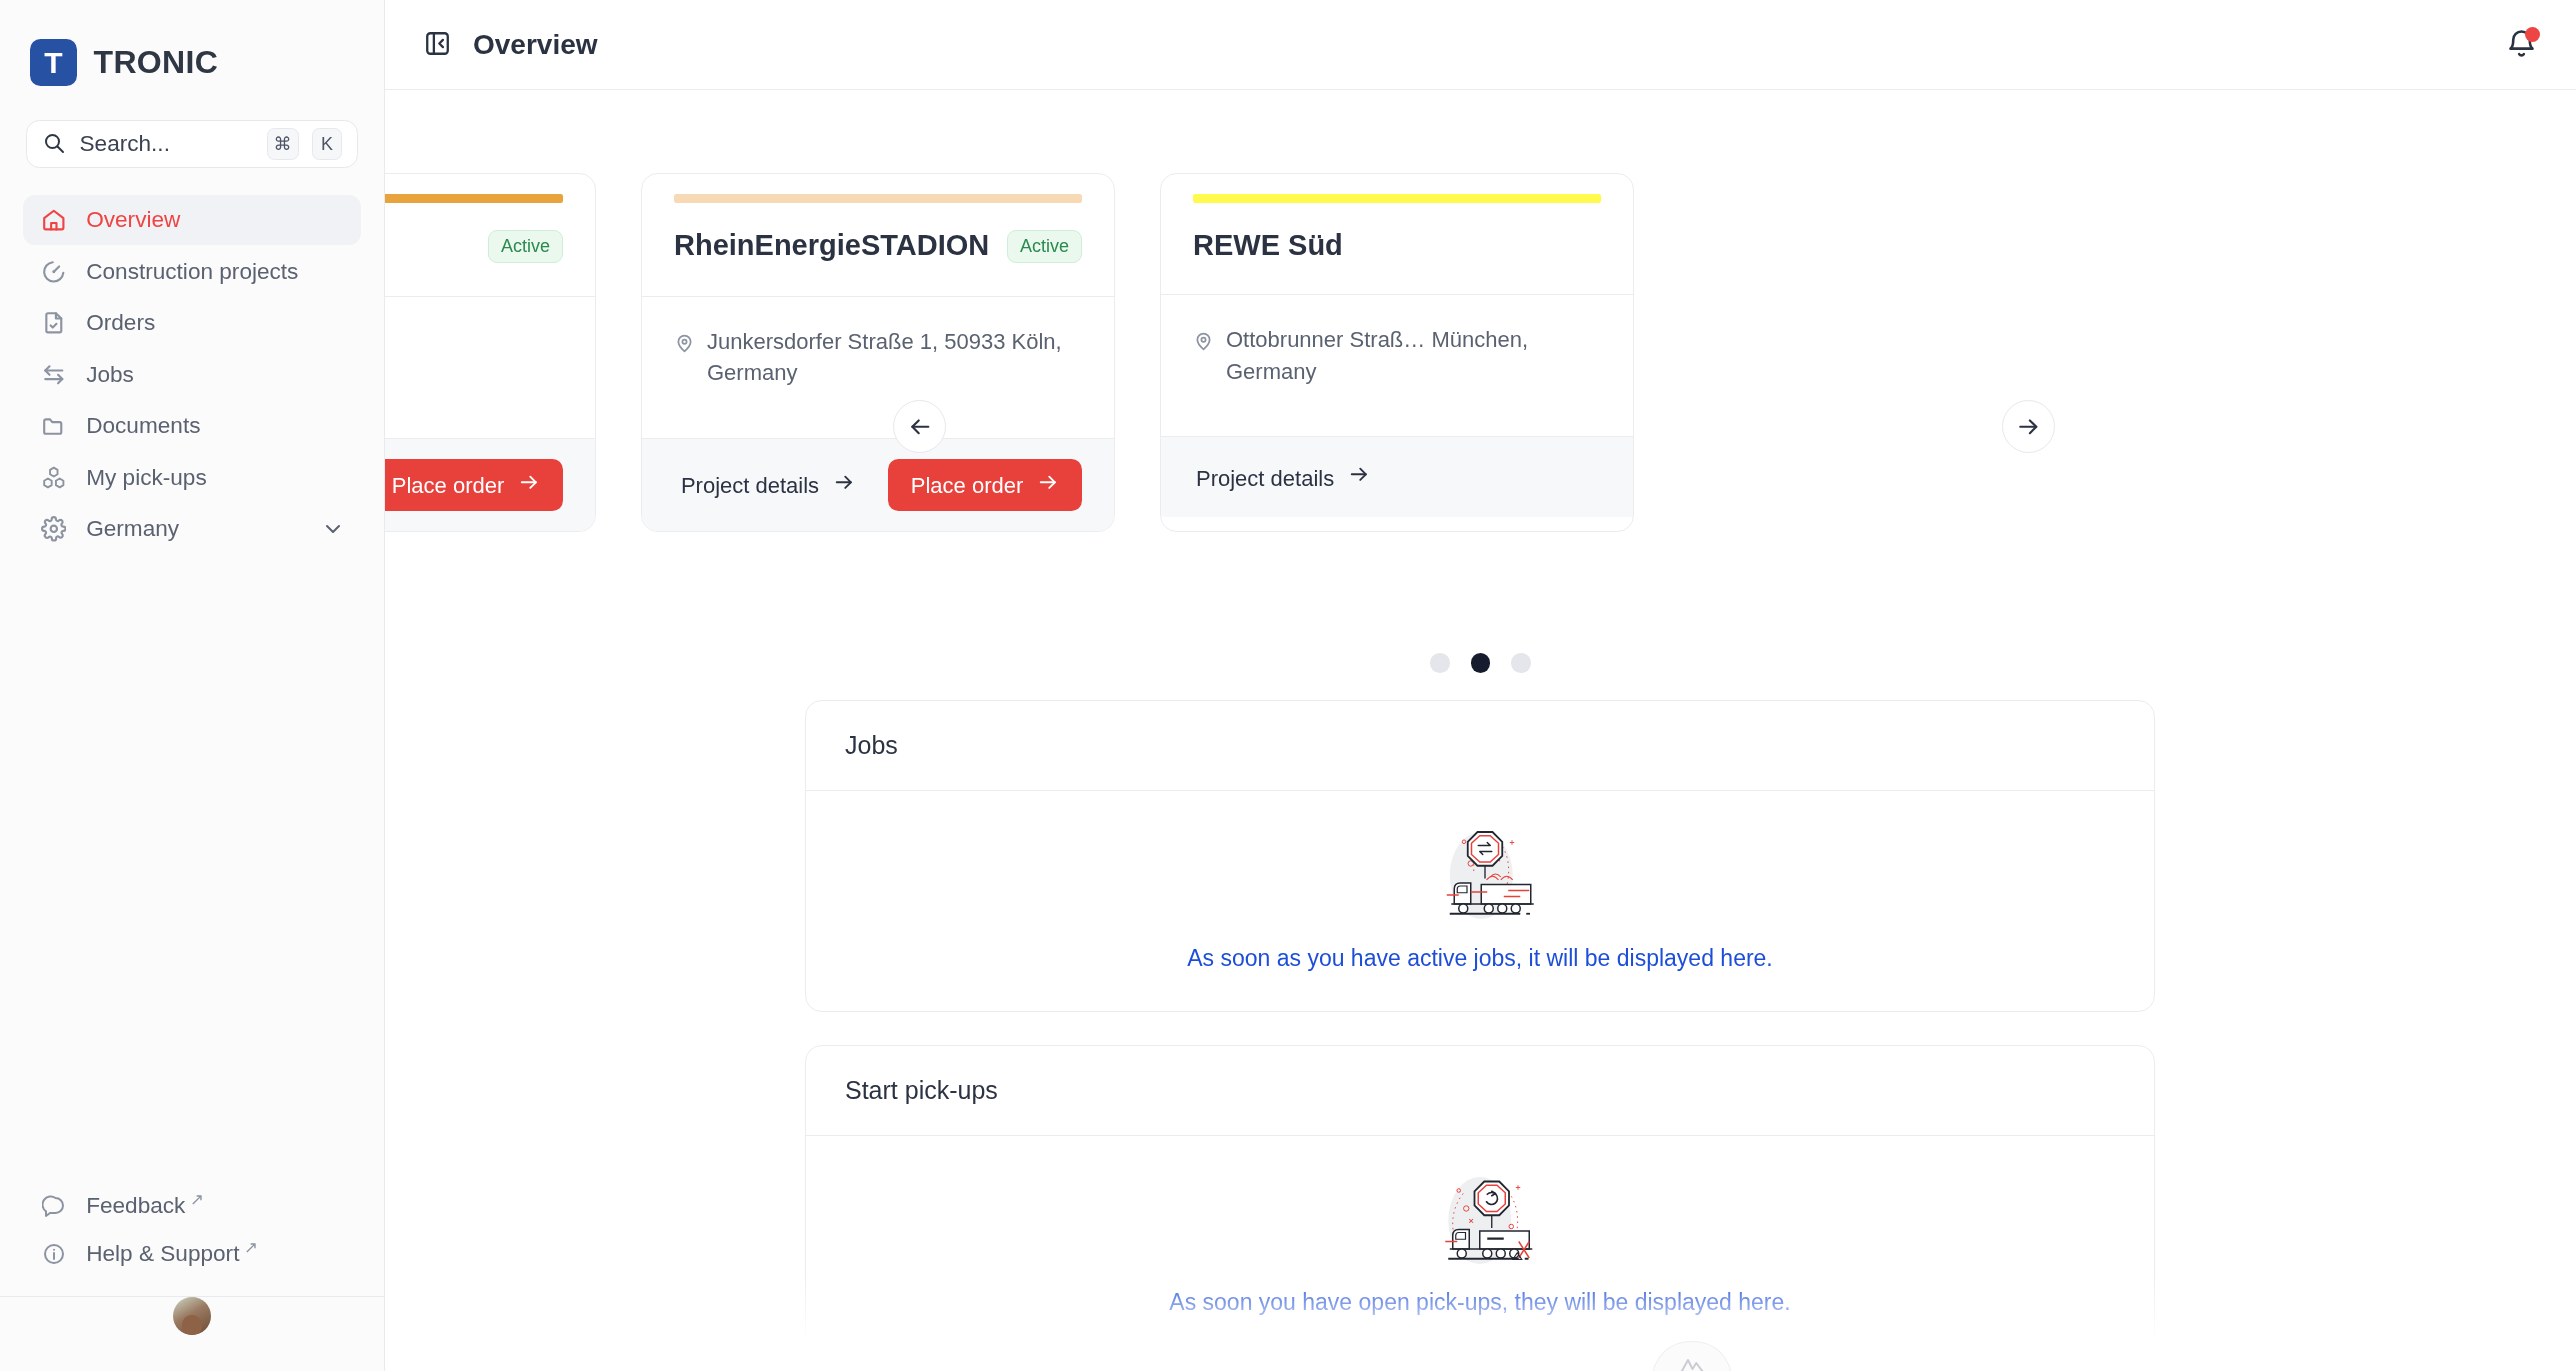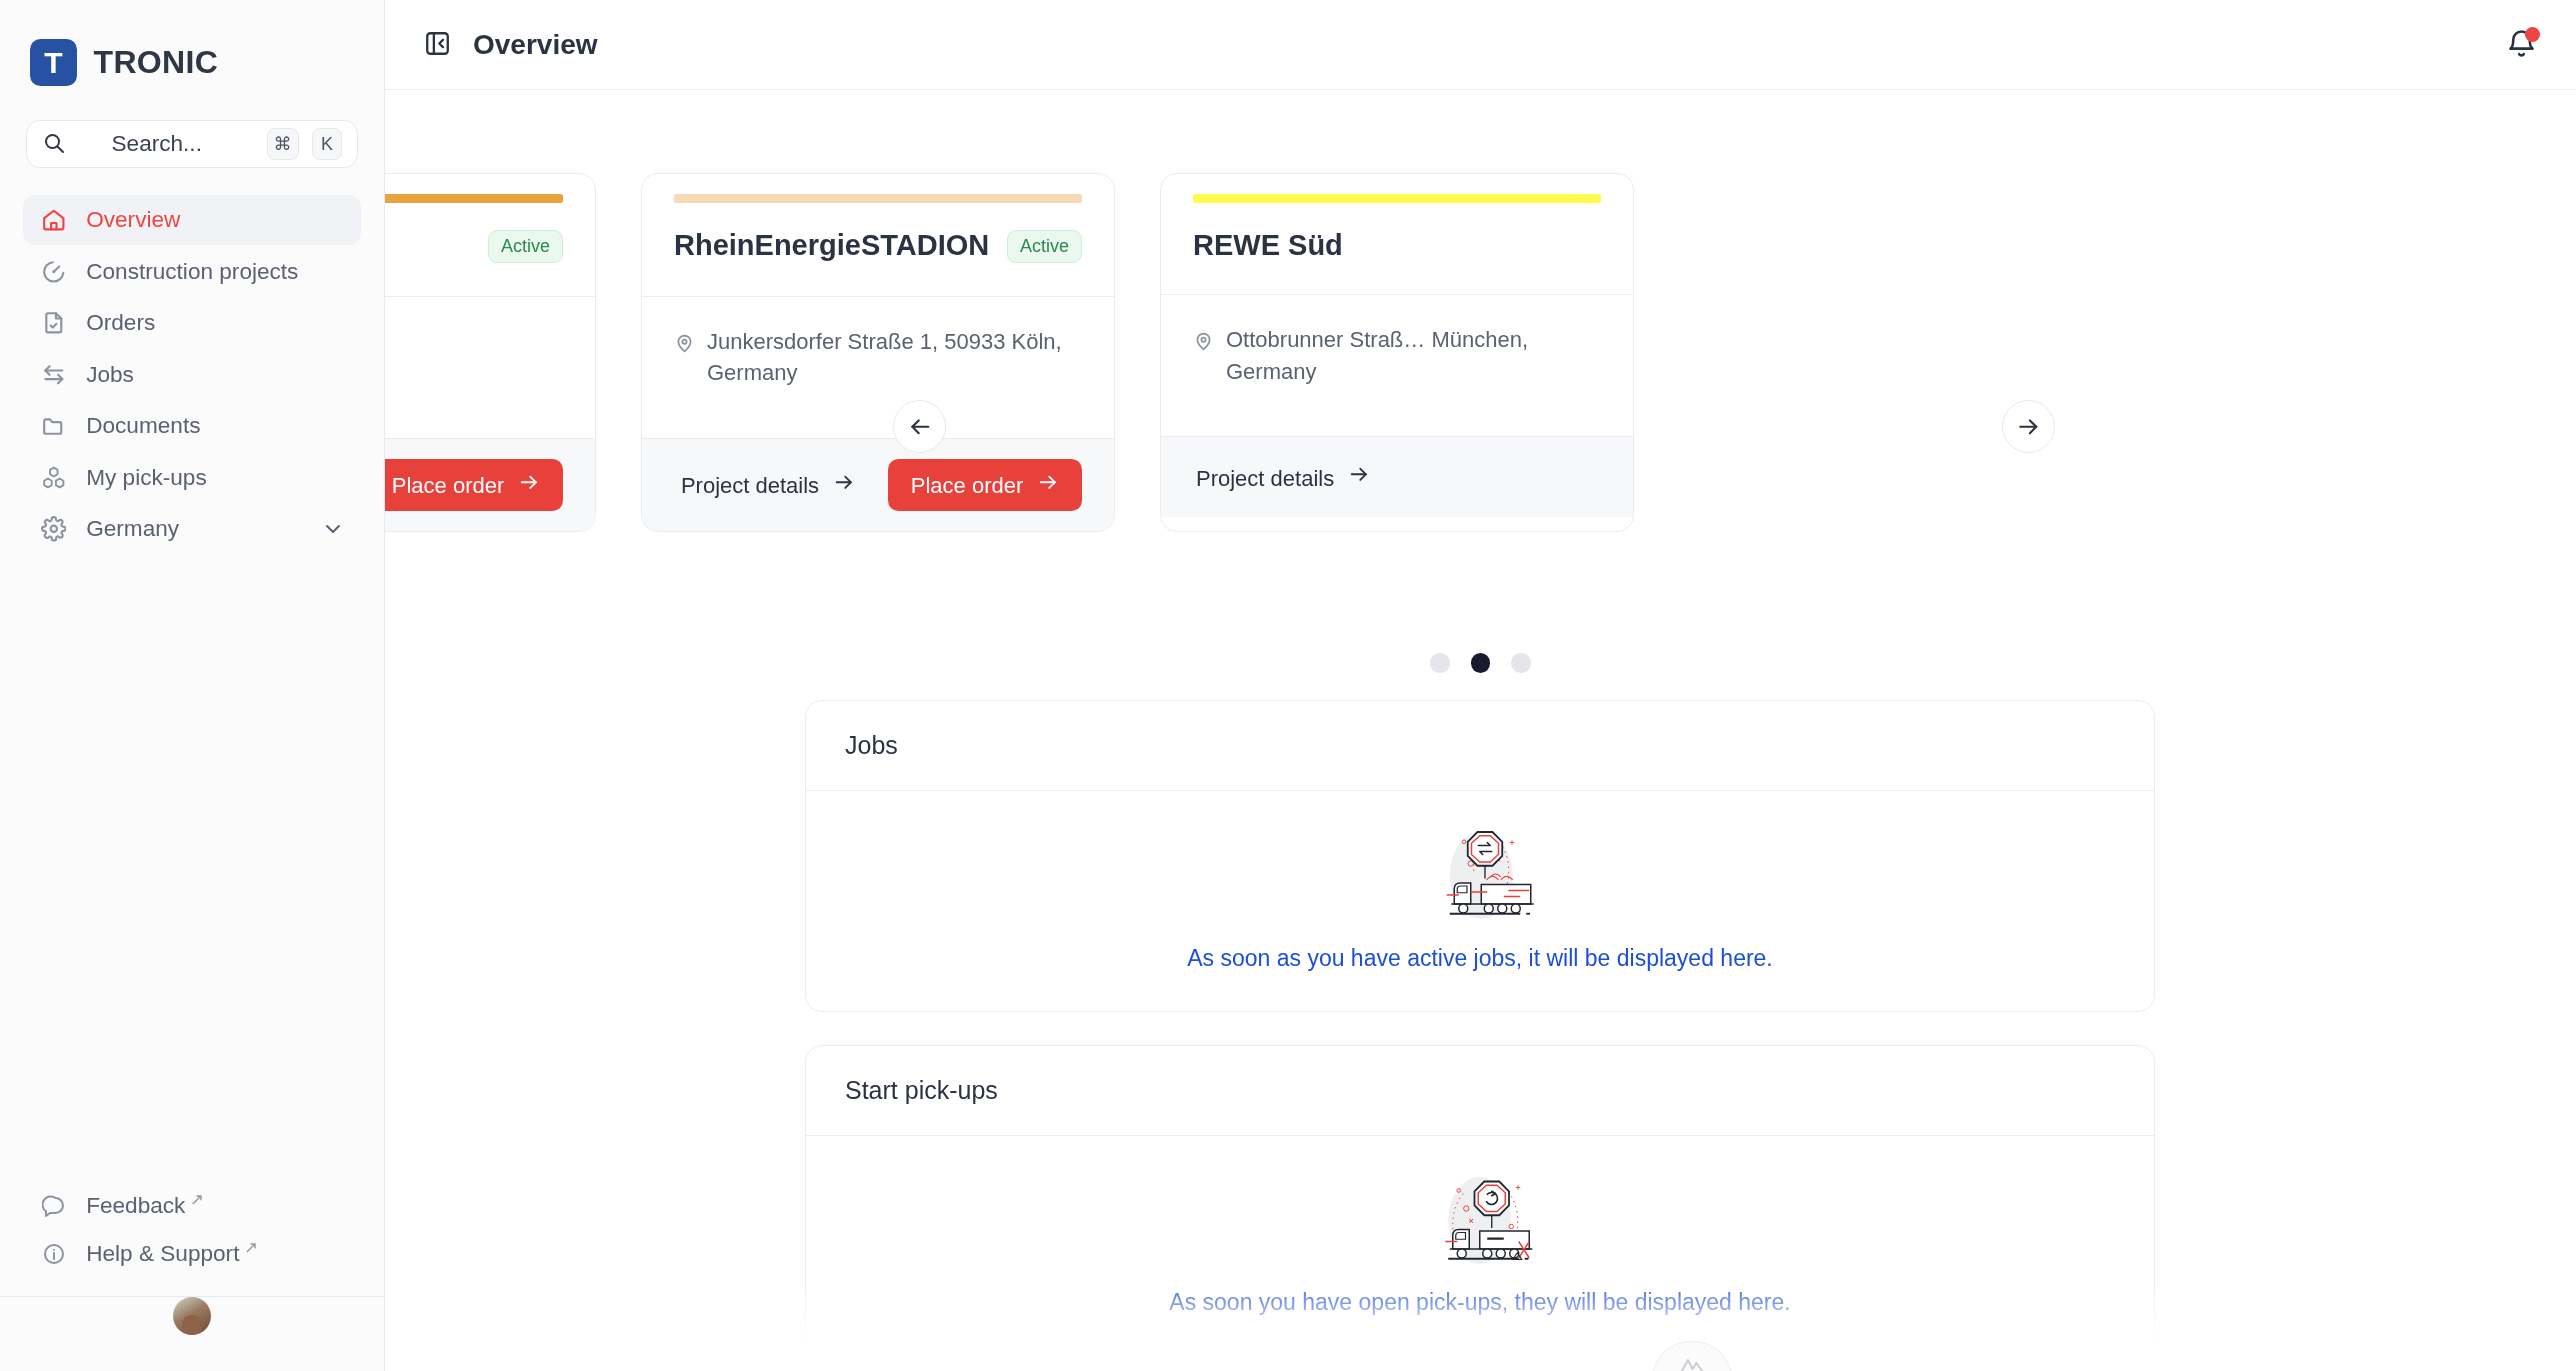--- a/index.html
+++ b/index.html
@@ -25,21 +25,21 @@
     display: flex; align-items: center; justify-content: center;
     font-size: 30px; font-weight: 700; line-height: 1;
   }
   .brand-name { font-size: 32px; font-weight: 700; color: #2f3644; letter-spacing: 0.3px; }
 
   .search-box {
     margin: 30px 26px 0 26px; height: 48px;
     border: 1.5px solid #e7e8ec; border-radius: 13.5px; background: #fff;
     display: flex; align-items: center; padding: 0 15px; gap: 13.5px;
   }
-  .search-ph { flex: 1; font-size: 22.6px; color: #3a4251; margin-left: 32px; }
+  .search-ph { flex: 1; font-size: 22.6px; color: #3a4251; }
   .kbd {
     min-width: 30px; height: 32px; border: 1.5px solid #e7e8ec; border-radius: 7.5px;
     background: #f6f7f9; color: #4d5565; font-size: 18px;
     display: flex; align-items: center; justify-content: center; padding: 0 6px;
   }
 
   .nav { margin-top: 27px; padding: 0 22.6px; display: flex; flex-direction: column; gap: 1.5px; }
   .nav-item {
     display: flex; align-items: center; gap: 18px;
     height: 50px; padding: 0 16.6px; border-radius: 12px;

